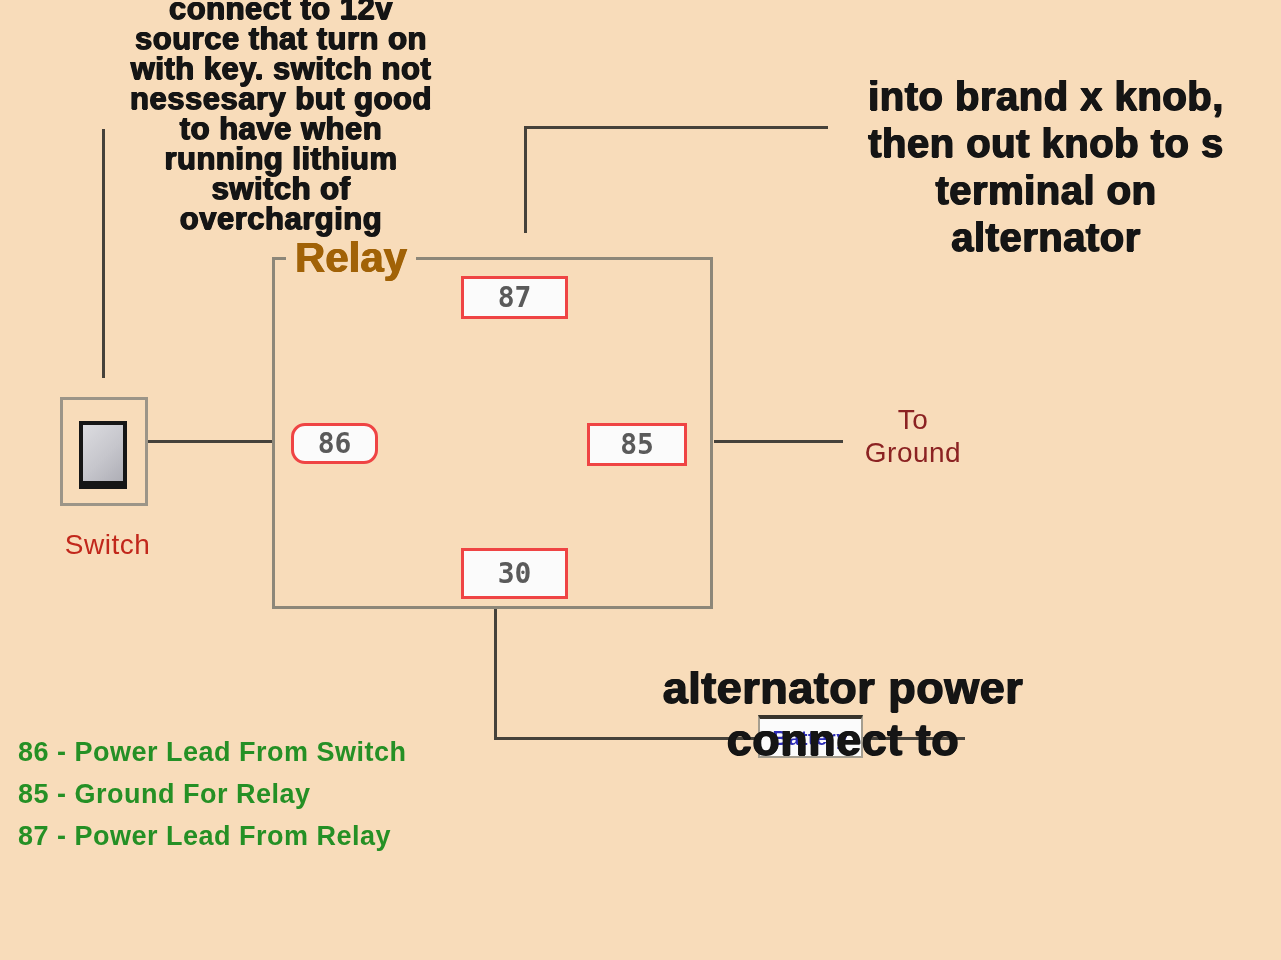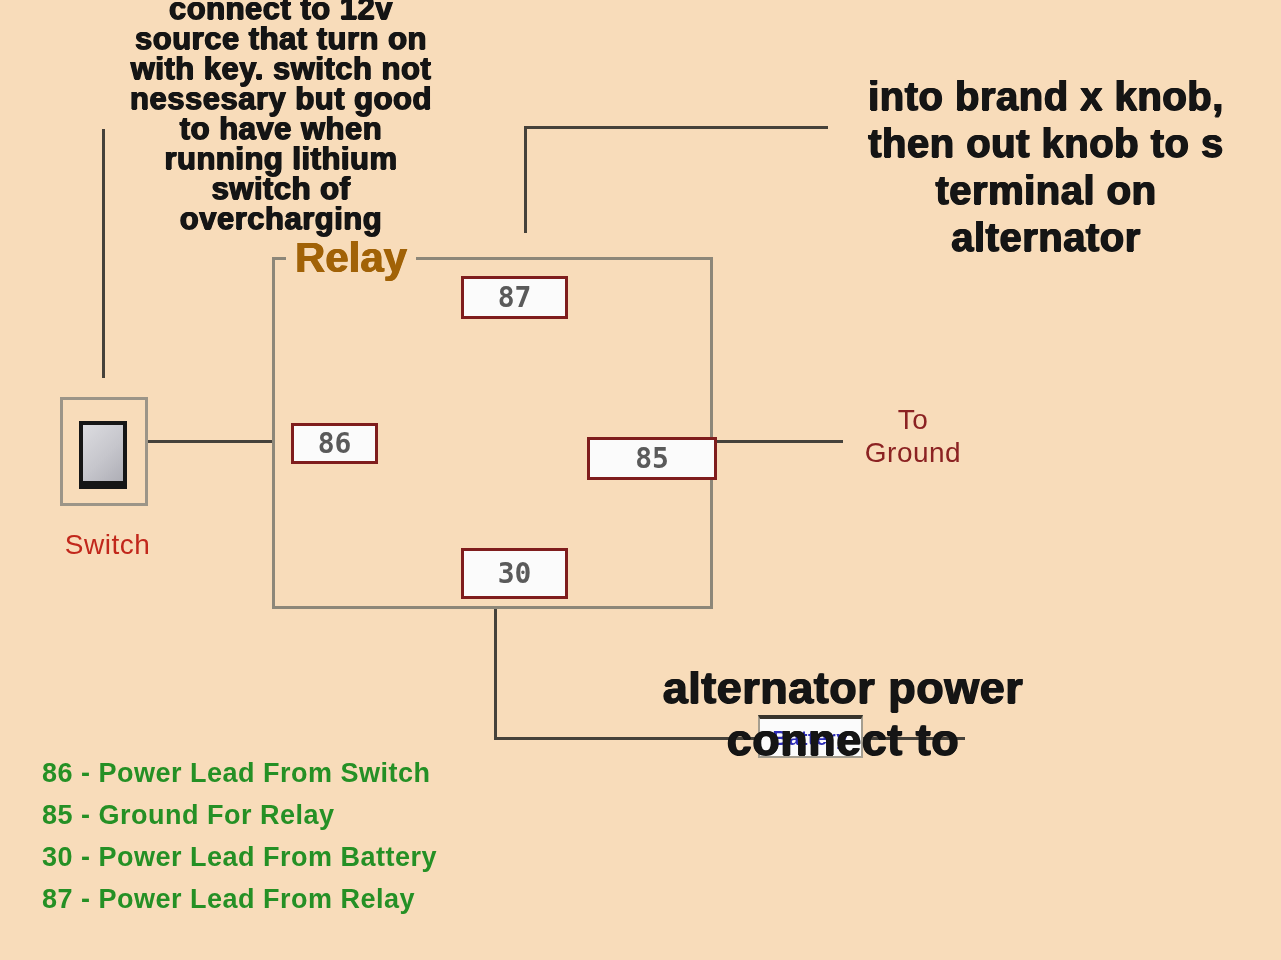--- a/index.html
+++ b/index.html
@@ -17,21 +17,21 @@
   }
   .note div{white-space:nowrap;}
   .wire{background:#46423b;}
   .relay-box{border:3px solid #8d8779;}
   .relay-label{
     font-size:42px;font-weight:bold;color:#a16207;background:#f8dcba;
     padding:0 9px;line-height:48px;
     text-shadow:0.6px 0 0 currentColor,-0.6px 0 0 currentColor;
   }
   .terminal{
-    background:#fbfbfb;border:3px solid #7f1d1d;color:#5a5a5a;
+    background:#fbfbfb;border:3px solid #ef4444;color:#5a5a5a;
     font-family:"DejaVu Sans Mono",monospace;font-size:28px;font-weight:bold;
     display:flex;align-items:center;justify-content:center;
   }
   .switch-frame{border:3px solid #9c9588;}
   .switch-toggle{
     background:linear-gradient(135deg,#dcdce0 0%,#c6c6cc 55%,#aeaeb6 100%);
     border:4px solid #161616;border-bottom-width:8px;
   }
   .switch-label{color:#c1271b;font-weight:normal;font-size:28px;text-align:center;letter-spacing:0.5px;}
   .ground-label{color:#8b2222;font-weight:normal;font-size:28px;line-height:33px;text-align:center;letter-spacing:0.5px;}
@@ -51,41 +51,40 @@
 <div class="abs wire" style="left:524px;top:127px;width:3px;height:106px;"></div>
 <div class="abs wire" style="left:524px;top:126px;width:304px;height:3px;"></div>
 <div class="abs wire" style="left:714px;top:440px;width:129px;height:3px;"></div>
 <div class="abs wire" style="left:494px;top:609px;width:3px;height:130px;"></div>
 <div class="abs wire" style="left:494px;top:737px;width:471px;height:3px;"></div>
 
 <div class="abs relay-box" style="left:272px;top:257px;width:441px;height:352px;"></div>
 <div class="abs relay-label" style="left:286px;top:234px;">Relay</div>
 
 <div class="abs terminal" style="left:461px;top:276px;width:107px;height:43px;">87</div>
-<div class="abs terminal" style="left:291px;top:423px;width:87px;height:41px;">86</div>
-<div class="abs terminal" style="left:587px;top:423px;width:130px;height:43px;margin-top:14px;">85</div>
+<div class="abs terminal" style="left:291px;top:423px;width:87px;height:41px;border-radius:14px;">86</div>
+<div class="abs terminal" style="left:587px;top:423px;width:100px;height:43px;">85</div>
 <div class="abs terminal" style="left:461px;top:548px;width:107px;height:51px;">30</div>
 
 <div class="abs switch-frame" style="left:60px;top:397px;width:88px;height:109px;"></div>
 <div class="abs switch-toggle" style="left:79px;top:421px;width:48px;height:68px;"></div>
 <div class="abs switch-label" style="left:55px;top:529px;width:105px;">Switch</div>
 
 <div class="abs ground-label" style="left:843px;top:403px;width:140px;">
   <div>To</div>
   <div>Ground</div>
 </div>
 
 <div class="abs battery-box" style="left:758px;top:715px;width:105px;height:43px;">
   <span class="battery-label">Battery</span>
 </div>
 
-<div class="abs legend" style="left:18px;top:752px;margin-left:24px;">
+<div class="abs legend" style="left:18px;top:731px;">
   <div>86 - Power Lead From Switch</div>
   <div>85 - Ground For Relay</div>
-  <div>30 - Power Lead From Battery</div>
   <div>87 - Power Lead From Relay</div>
 </div>
 
 <div class="abs note" style="left:20px;top:-6px;width:522px;font-size:31px;line-height:30px;">
   <div>connect to 12v</div>
   <div>source that turn on</div>
   <div>with key. switch not</div>
   <div>nessesary but good</div>
   <div>to have when</div>
   <div>running lithium</div>

